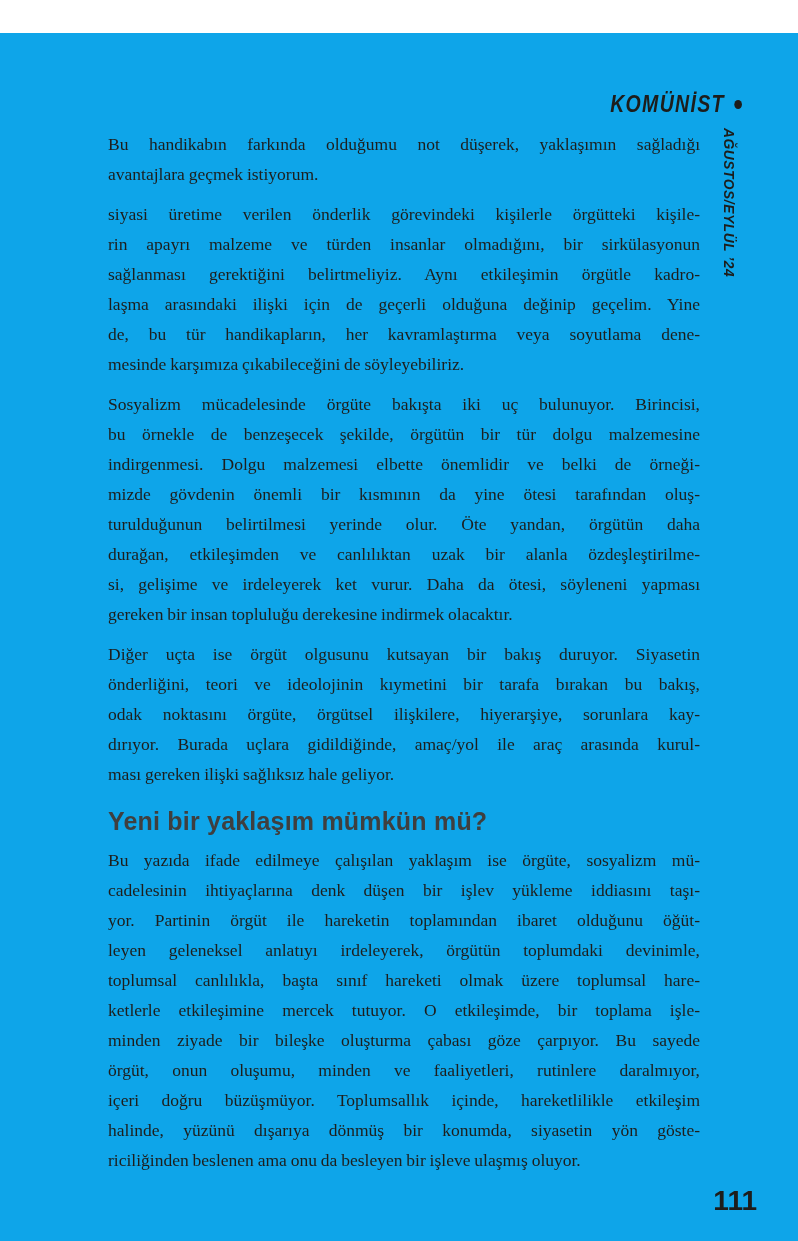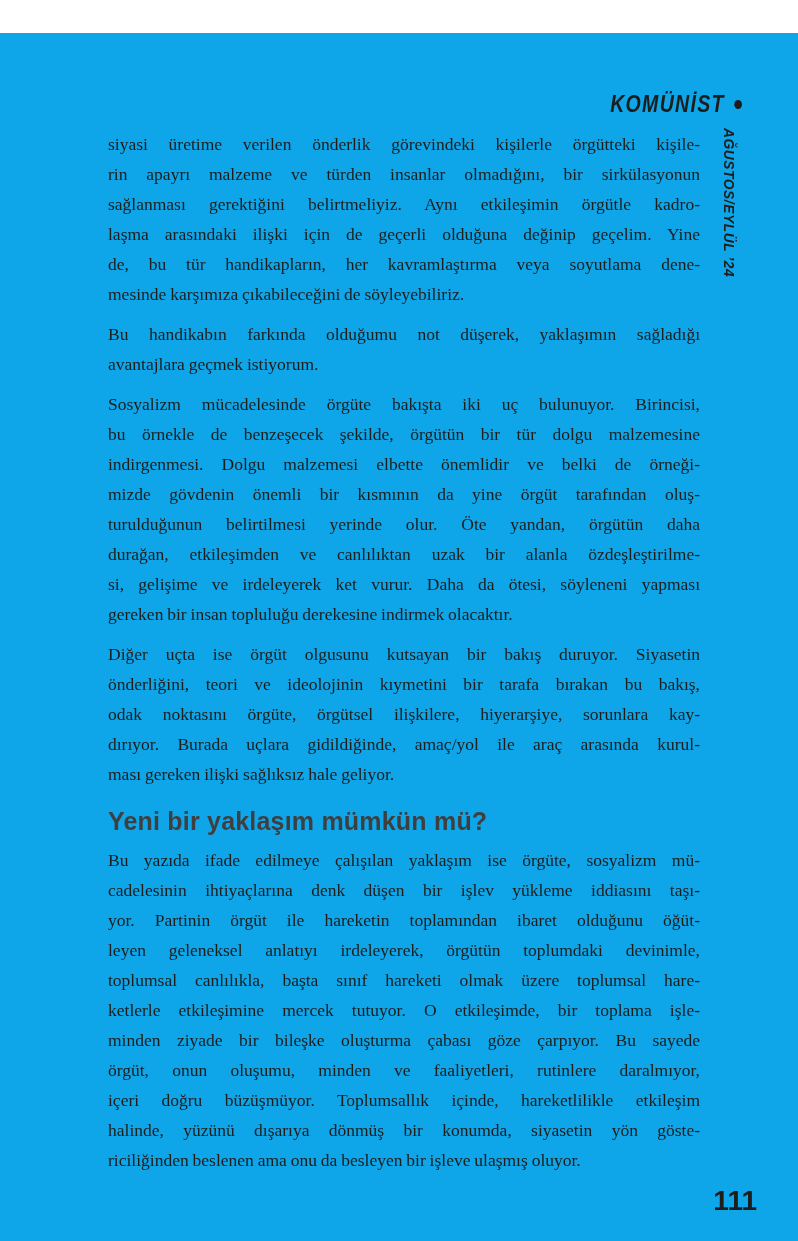--- a/index.html
+++ b/index.html
@@ -108,36 +108,36 @@
 
   <div class="masthead">
     <span class="masthead-title">KOMÜNİST</span>
     <span class="masthead-bullet"></span>
   </div>
 
   <div class="sidebar-issue">AĞUSTOS/EYLÜL ’24</div>
 
   <div class="article">
       <p class="paragraph">
+        <span class="line">Bu handikabın farkında olduğumu not düşerek, yaklaşımın sağladığı</span>
+        <span class="line">avantajlara geçmek istiyorum.</span>
+      </p>
+      <p class="paragraph">
         <span class="line">siyasi üretime verilen önderlik görevindeki kişilerle örgütteki kişile-</span>
         <span class="line">rin apayrı malzeme ve türden insanlar olmadığını, bir sirkülasyonun</span>
         <span class="line">sağlanması gerektiğini belirtmeliyiz. Aynı etkileşimin örgütle kadro-</span>
         <span class="line">laşma arasındaki ilişki için de geçerli olduğuna değinip geçelim. Yine</span>
         <span class="line">de, bu tür handikapların, her kavramlaştırma veya soyutlama dene-</span>
         <span class="line">mesinde karşımıza çıkabileceğini de söyleyebiliriz.</span>
       </p>
       <p class="paragraph">
-        <span class="line">Bu handikabın farkında olduğumu not düşerek, yaklaşımın sağladığı</span>
-        <span class="line">avantajlara geçmek istiyorum.</span>
-      </p>
-      <p class="paragraph">
         <span class="line">Sosyalizm mücadelesinde örgüte bakışta iki uç bulunuyor. Birincisi,</span>
         <span class="line">bu örnekle de benzeşecek şekilde, örgütün bir tür dolgu malzemesine</span>
         <span class="line">indirgenmesi. Dolgu malzemesi elbette önemlidir ve belki de örneği-</span>
-        <span class="line">mizde gövdenin önemli bir kısmının da yine örgüt tarafından oluş-</span>
+        <span class="line">mizde gövdenin önemli bir kısmının da yine ötesi tarafından oluş-</span>
         <span class="line">turulduğunun belirtilmesi yerinde olur. Öte yandan, örgütün daha</span>
         <span class="line">durağan, etkileşimden ve canlılıktan uzak bir alanla özdeşleştirilme-</span>
         <span class="line">si, gelişime ve irdeleyerek ket vurur. Daha da ötesi, söyleneni yapması</span>
         <span class="line">gereken bir insan topluluğu derekesine indirmek olacaktır.</span>
       </p>
       <p class="paragraph">
         <span class="line">Diğer uçta ise örgüt olgusunu kutsayan bir bakış duruyor. Siyasetin</span>
         <span class="line">önderliğini, teori ve ideolojinin kıymetini bir tarafa bırakan bu bakış,</span>
         <span class="line">odak noktasını örgüte, örgütsel ilişkilere, hiyerarşiye, sorunlara kay-</span>
         <span class="line">dırıyor. Burada uçlara gidildiğinde, amaç/yol ile araç arasında kurul-</span>

